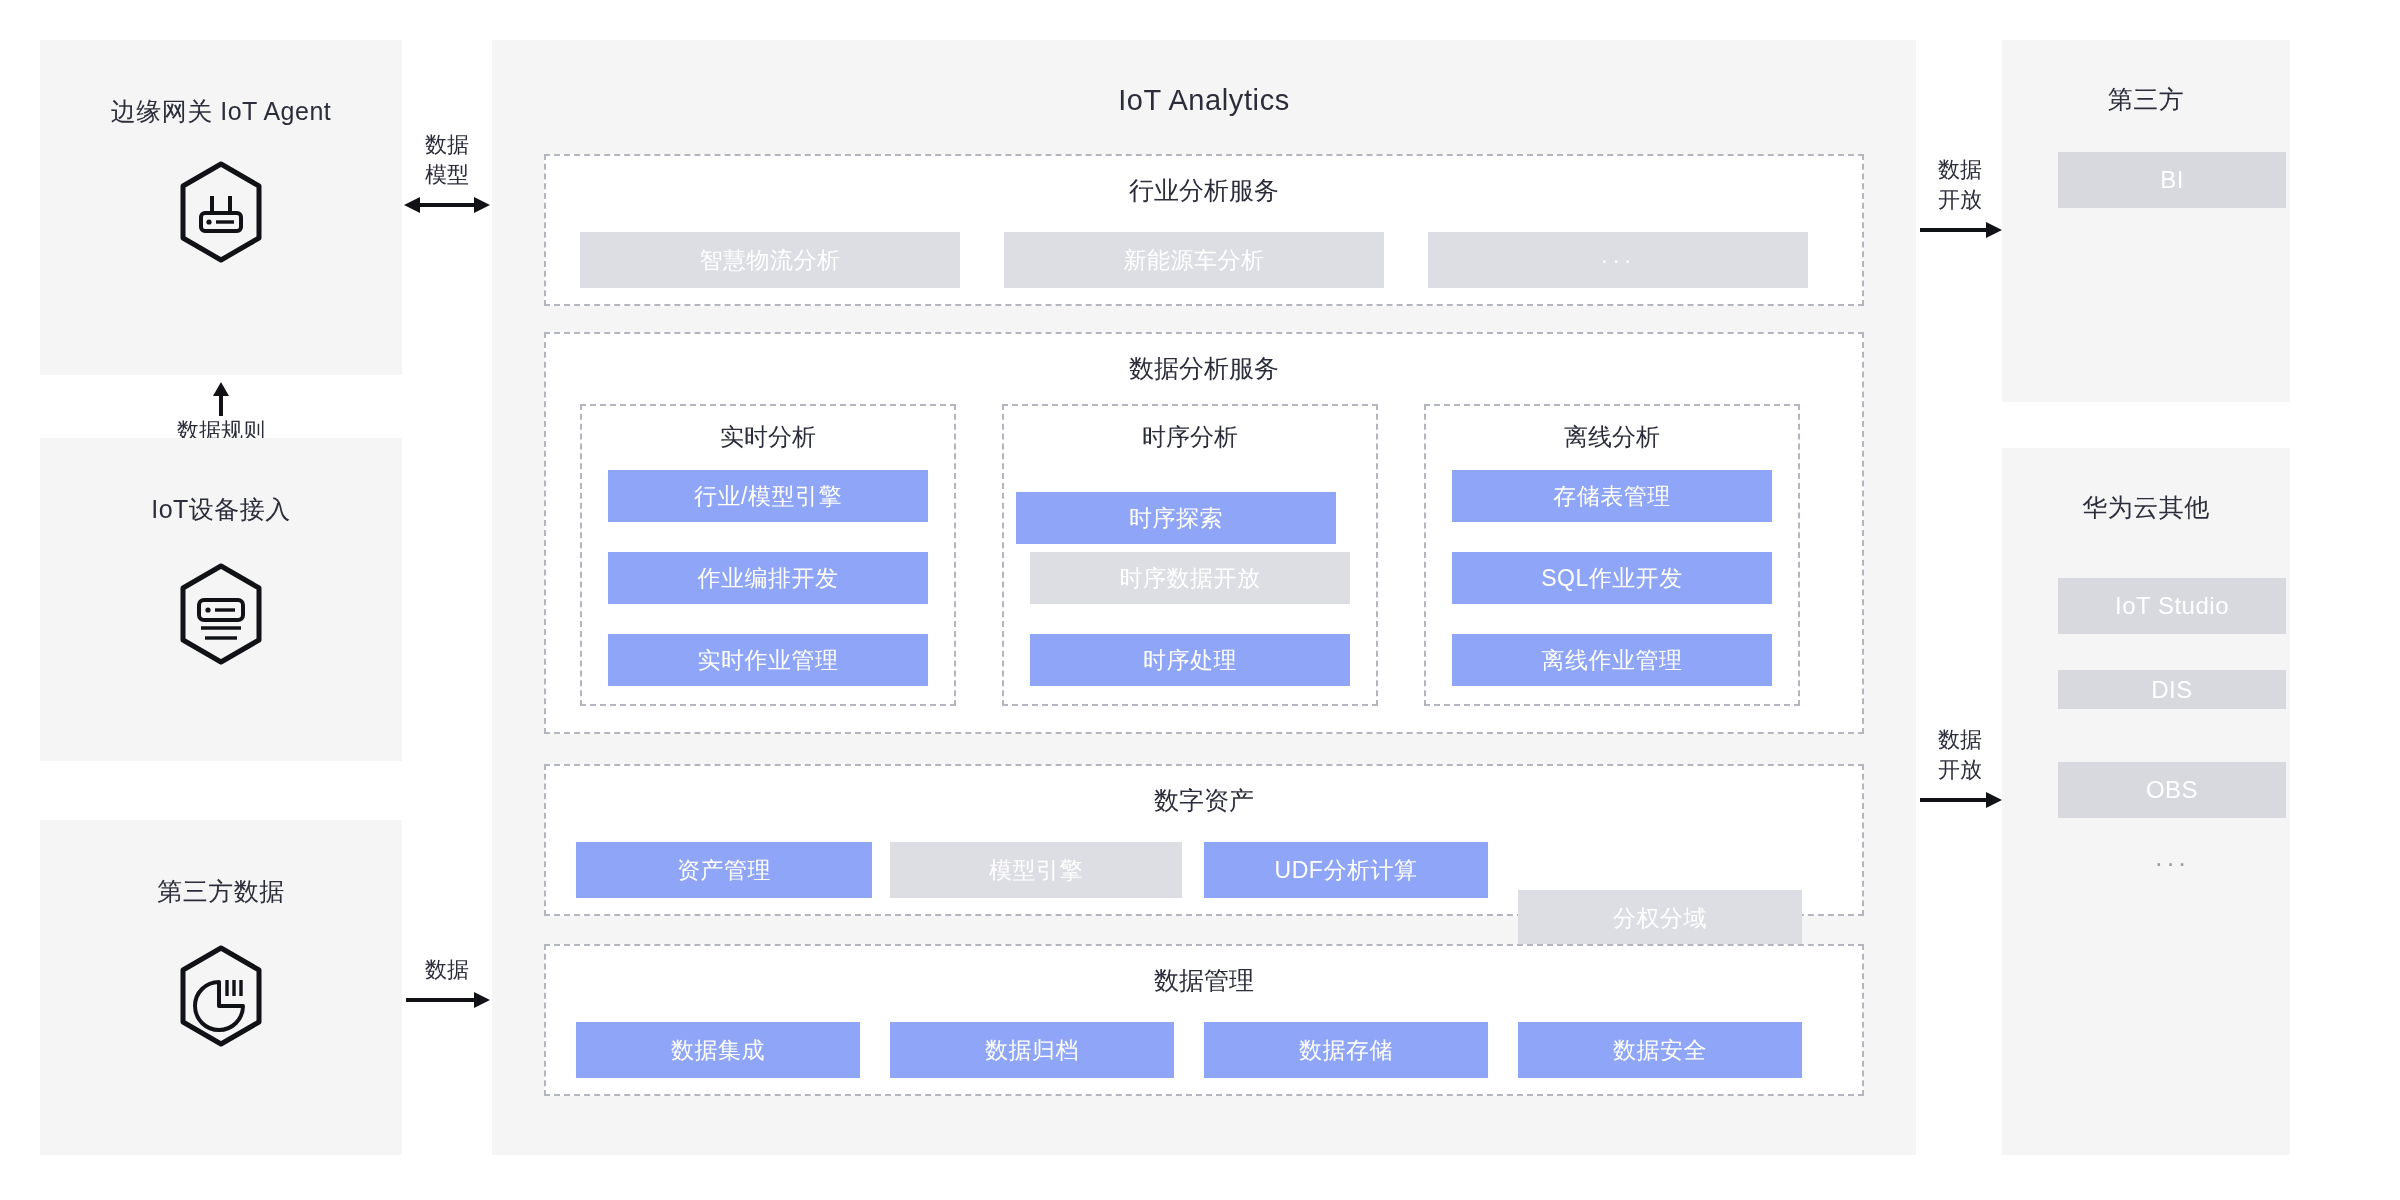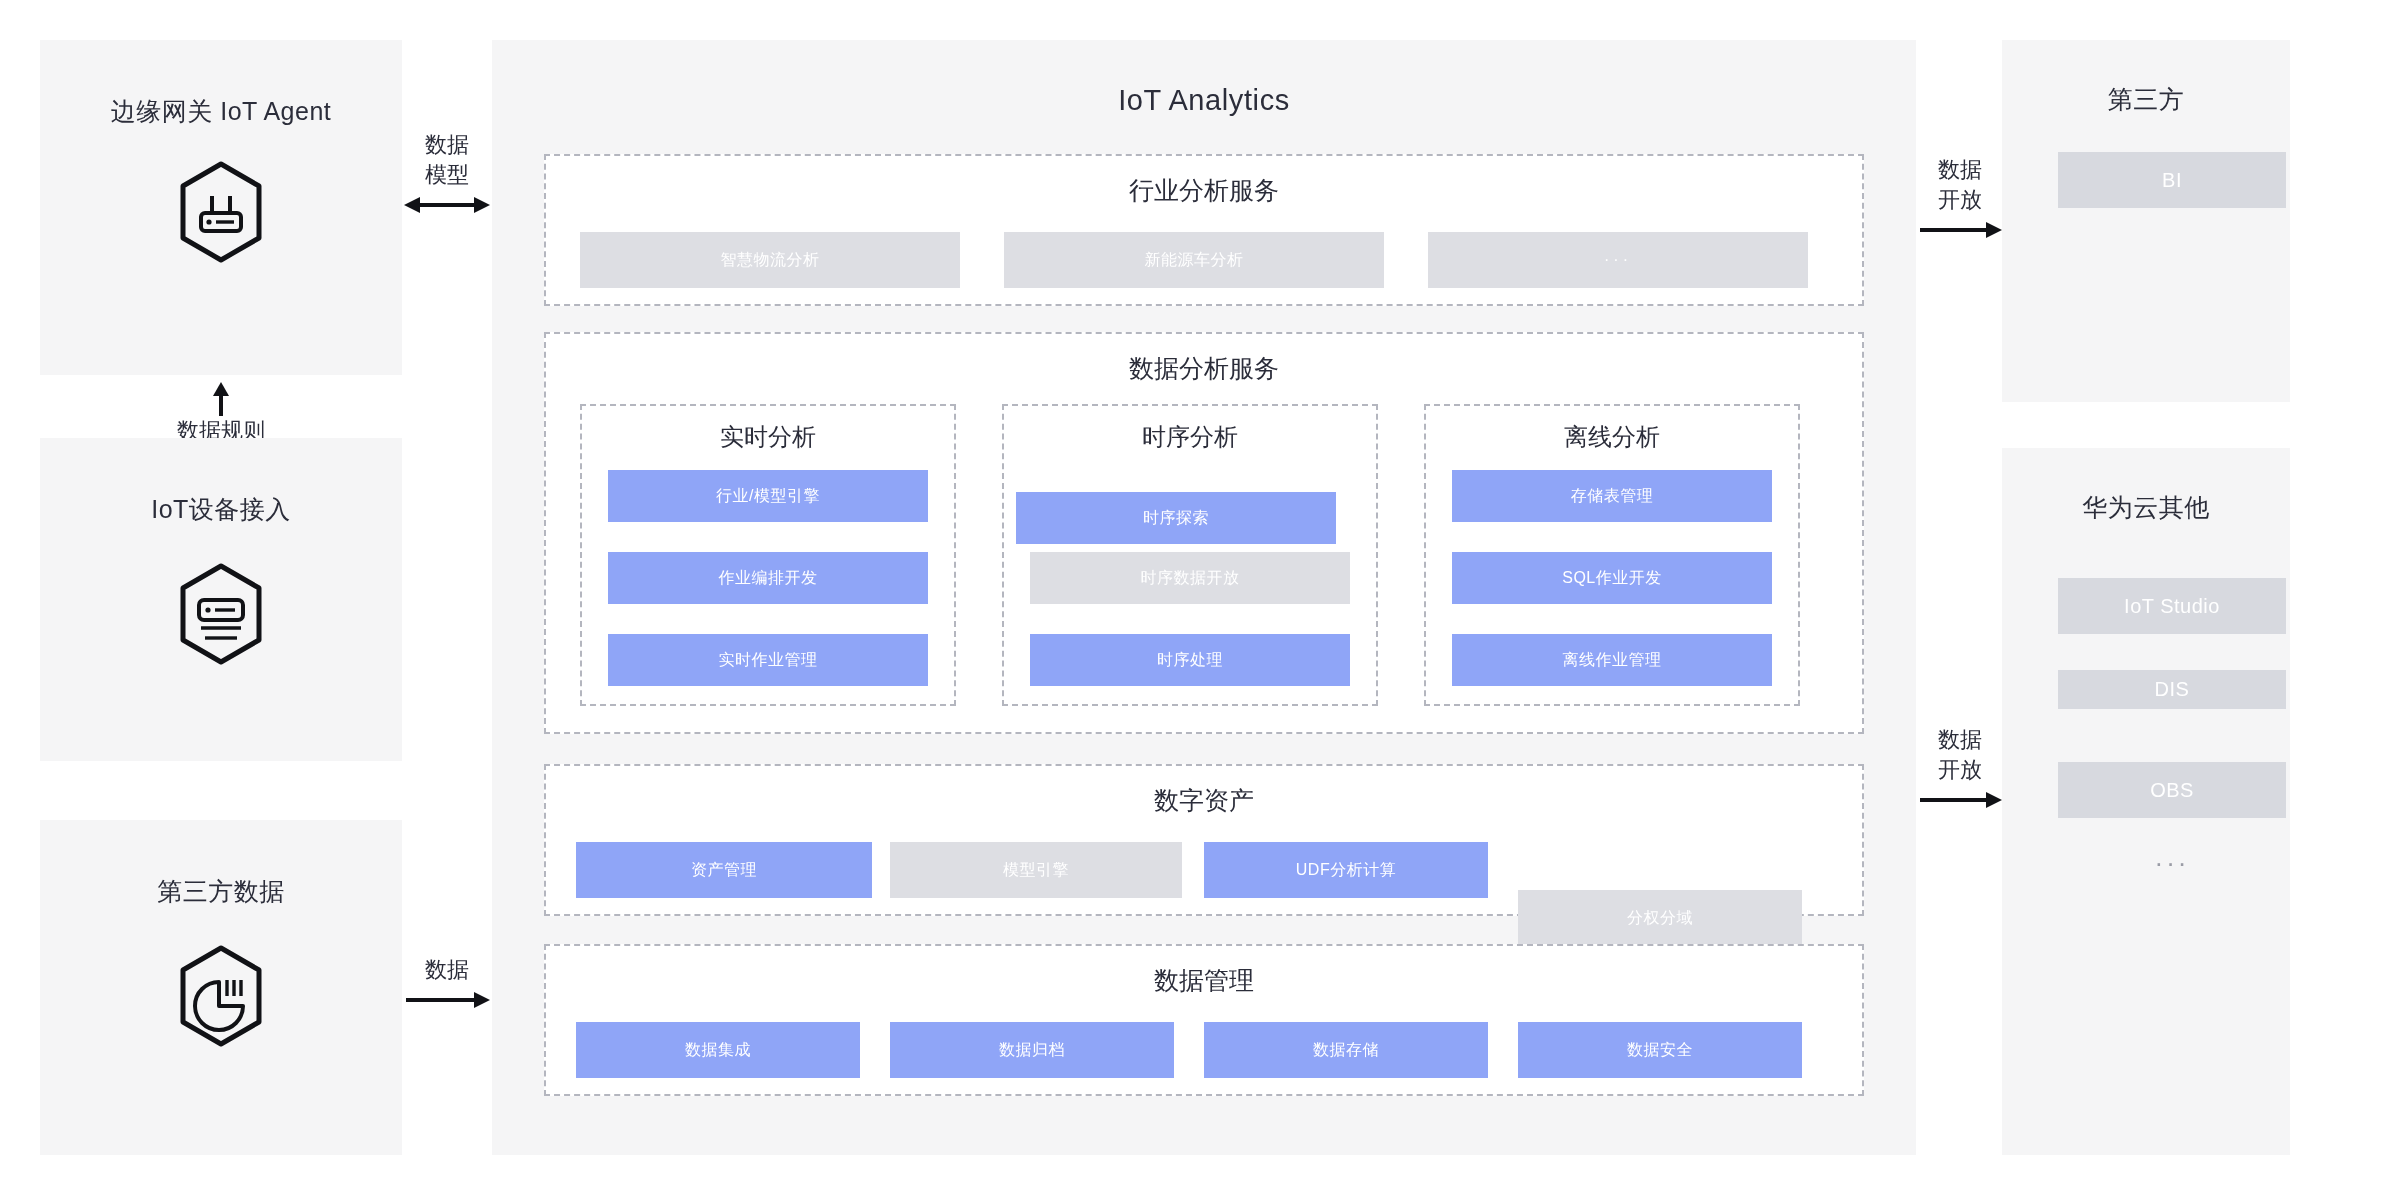--- a/index.html
+++ b/index.html
@@ -112,21 +112,21 @@
     color: #2b2d3a;
     padding-top: 14px;
   }
 
   
   .chip {
     position: absolute;
     display: flex;
     align-items: center;
     justify-content: center;
-    font-size: 16px;
+    font-size: 23px;
     color: #ffffff;
     letter-spacing: 0.5px;
     box-sizing: border-box;
     text-align: center;
   }
   .chip.active { background: #8fa5f7; }
   .chip.muted  { background: #dddee3; }
 
   
   .right-panel {
@@ -134,21 +134,21 @@
     background: #f5f5f6;
   }
   .right-panel .panel-title { padding-top: 40px; }
   .right-chip {
     position: absolute;
     display: flex;
     align-items: center;
     justify-content: center;
     background: #d7d9df;
     color: #ffffff;
-    font-size: 20px;
+    font-size: 24px;
     letter-spacing: 0.5px;
     box-sizing: border-box;
   }
   .ellipsis-text {
     position: absolute;
     text-align: center;
     font-size: 26px;
     color: #9a9ca6;
     letter-spacing: 3px;
   }

